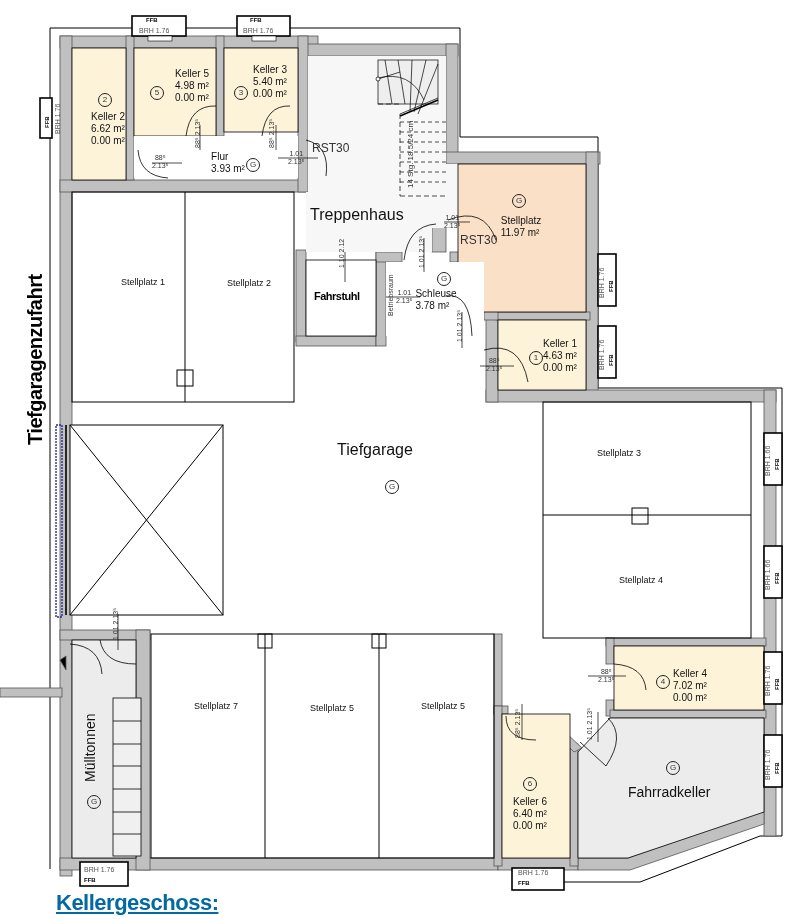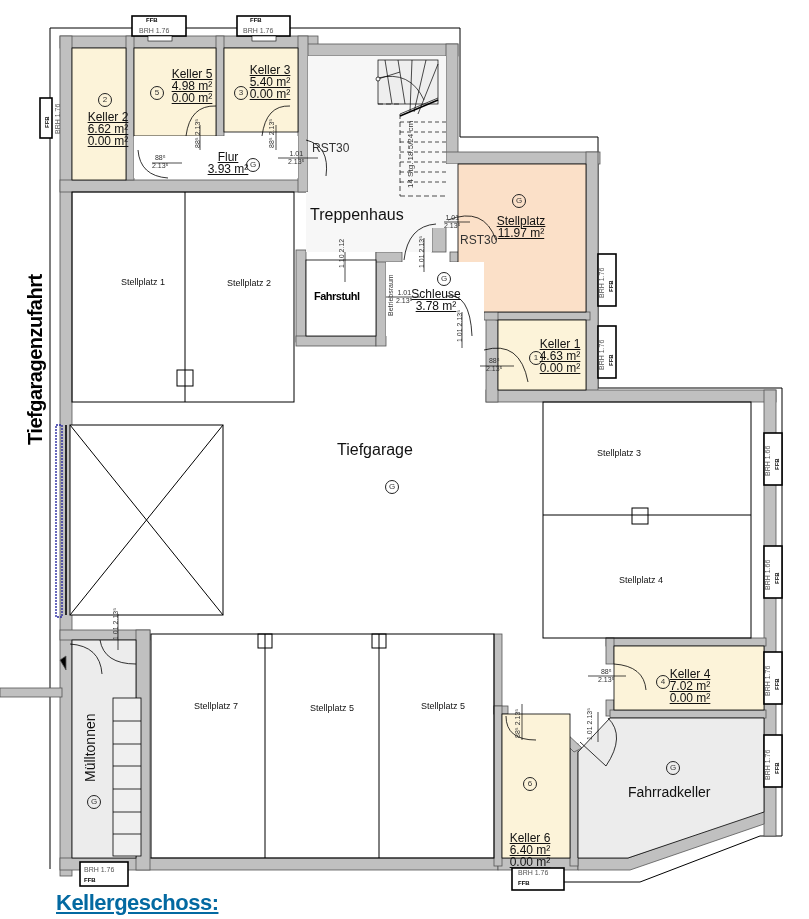--- a/index.html
+++ b/index.html
@@ -1,18 +1,18 @@
 <!DOCTYPE html>
 <html><head>
 <meta charset="utf-8">
 <style>
   html,body{margin:0;padding:0;background:#ffffff;}
   body{width:809px;height:919px;position:relative;overflow:hidden;font-family:"Liberation Sans",sans-serif;}
   #plan{position:absolute;left:0;top:0;width:809px;height:919px;}
-  .room-label{position:absolute;text-align:center;font-size:12px;line-height:12px;color:#111;white-space:nowrap;transform:translate(-50%,0);text-decoration:underline;}
+  .room-label{position:absolute;text-align:left;font-size:10px;line-height:12px;color:#111;white-space:nowrap;transform:translate(-50%,0);}
   .big-label{position:absolute;font-size:16px;color:#111;white-space:nowrap;}
   .stell{position:absolute;font-size:9px;color:#111;white-space:nowrap;transform:translate(-50%,-50%);}
   .badge{position:absolute;width:12px;height:12px;border:1px solid #222;border-radius:50%;font-size:8px;line-height:12px;text-align:center;color:#333;background:transparent;transform:translate(-50%,-50%);}
   .dim{position:absolute;font-size:7px;color:#333;white-space:nowrap;line-height:8px;text-align:center;}
   .dimv{position:absolute;font-size:7px;color:#333;white-space:nowrap;transform:rotate(-90deg);transform-origin:left top;line-height:8px;}
   .win{position:absolute;font-size:7px;color:#555;white-space:nowrap;}
   .winv{position:absolute;font-size:7px;color:#555;white-space:nowrap;transform:rotate(-90deg);transform-origin:left top;}
   .ffb{position:absolute;font-size:6px;font-weight:bold;color:#000;white-space:nowrap;}
   .ffbv{position:absolute;font-size:6px;font-weight:bold;color:#000;white-space:nowrap;transform:rotate(-90deg);transform-origin:left top;}
   .title{position:absolute;left:56px;top:890px;font-size:22px;font-weight:bold;color:#0369a1;letter-spacing:-0.5px;text-decoration:underline;}
@@ -267,21 +267,21 @@
 <div class="badge" style="left:392px;top:487px;">G</div>
 
 <div class="badge" style="left:663px;top:682px;">4</div>
 <div class="room-label" style="left:690px;top:668px;">
   <div>Keller 4</div>
   <div>7.02 m²</div>
   <div>0.00 m²</div>
 </div>
 
 <div class="badge" style="left:530px;top:784px;">6</div>
-<div class="room-label" style="left:530px;top:796px;margin-top:36px;">
+<div class="room-label" style="left:530px;top:796px;">
   <div>Keller 6</div>
   <div>6.40 m²</div>
   <div>0.00 m²</div>
 </div>
 
 <div class="badge" style="left:673px;top:768px;">G</div>
 <div class="big-label" style="left:628px;top:784px;font-size:14px;">Fahrradkeller</div>
 
 <div class="big-label" style="left:82px;top:782px;font-size:14px;transform:rotate(-90deg);transform-origin:left top;">Mülltonnen</div>
 <div class="badge" style="left:94px;top:802px;">G</div>

